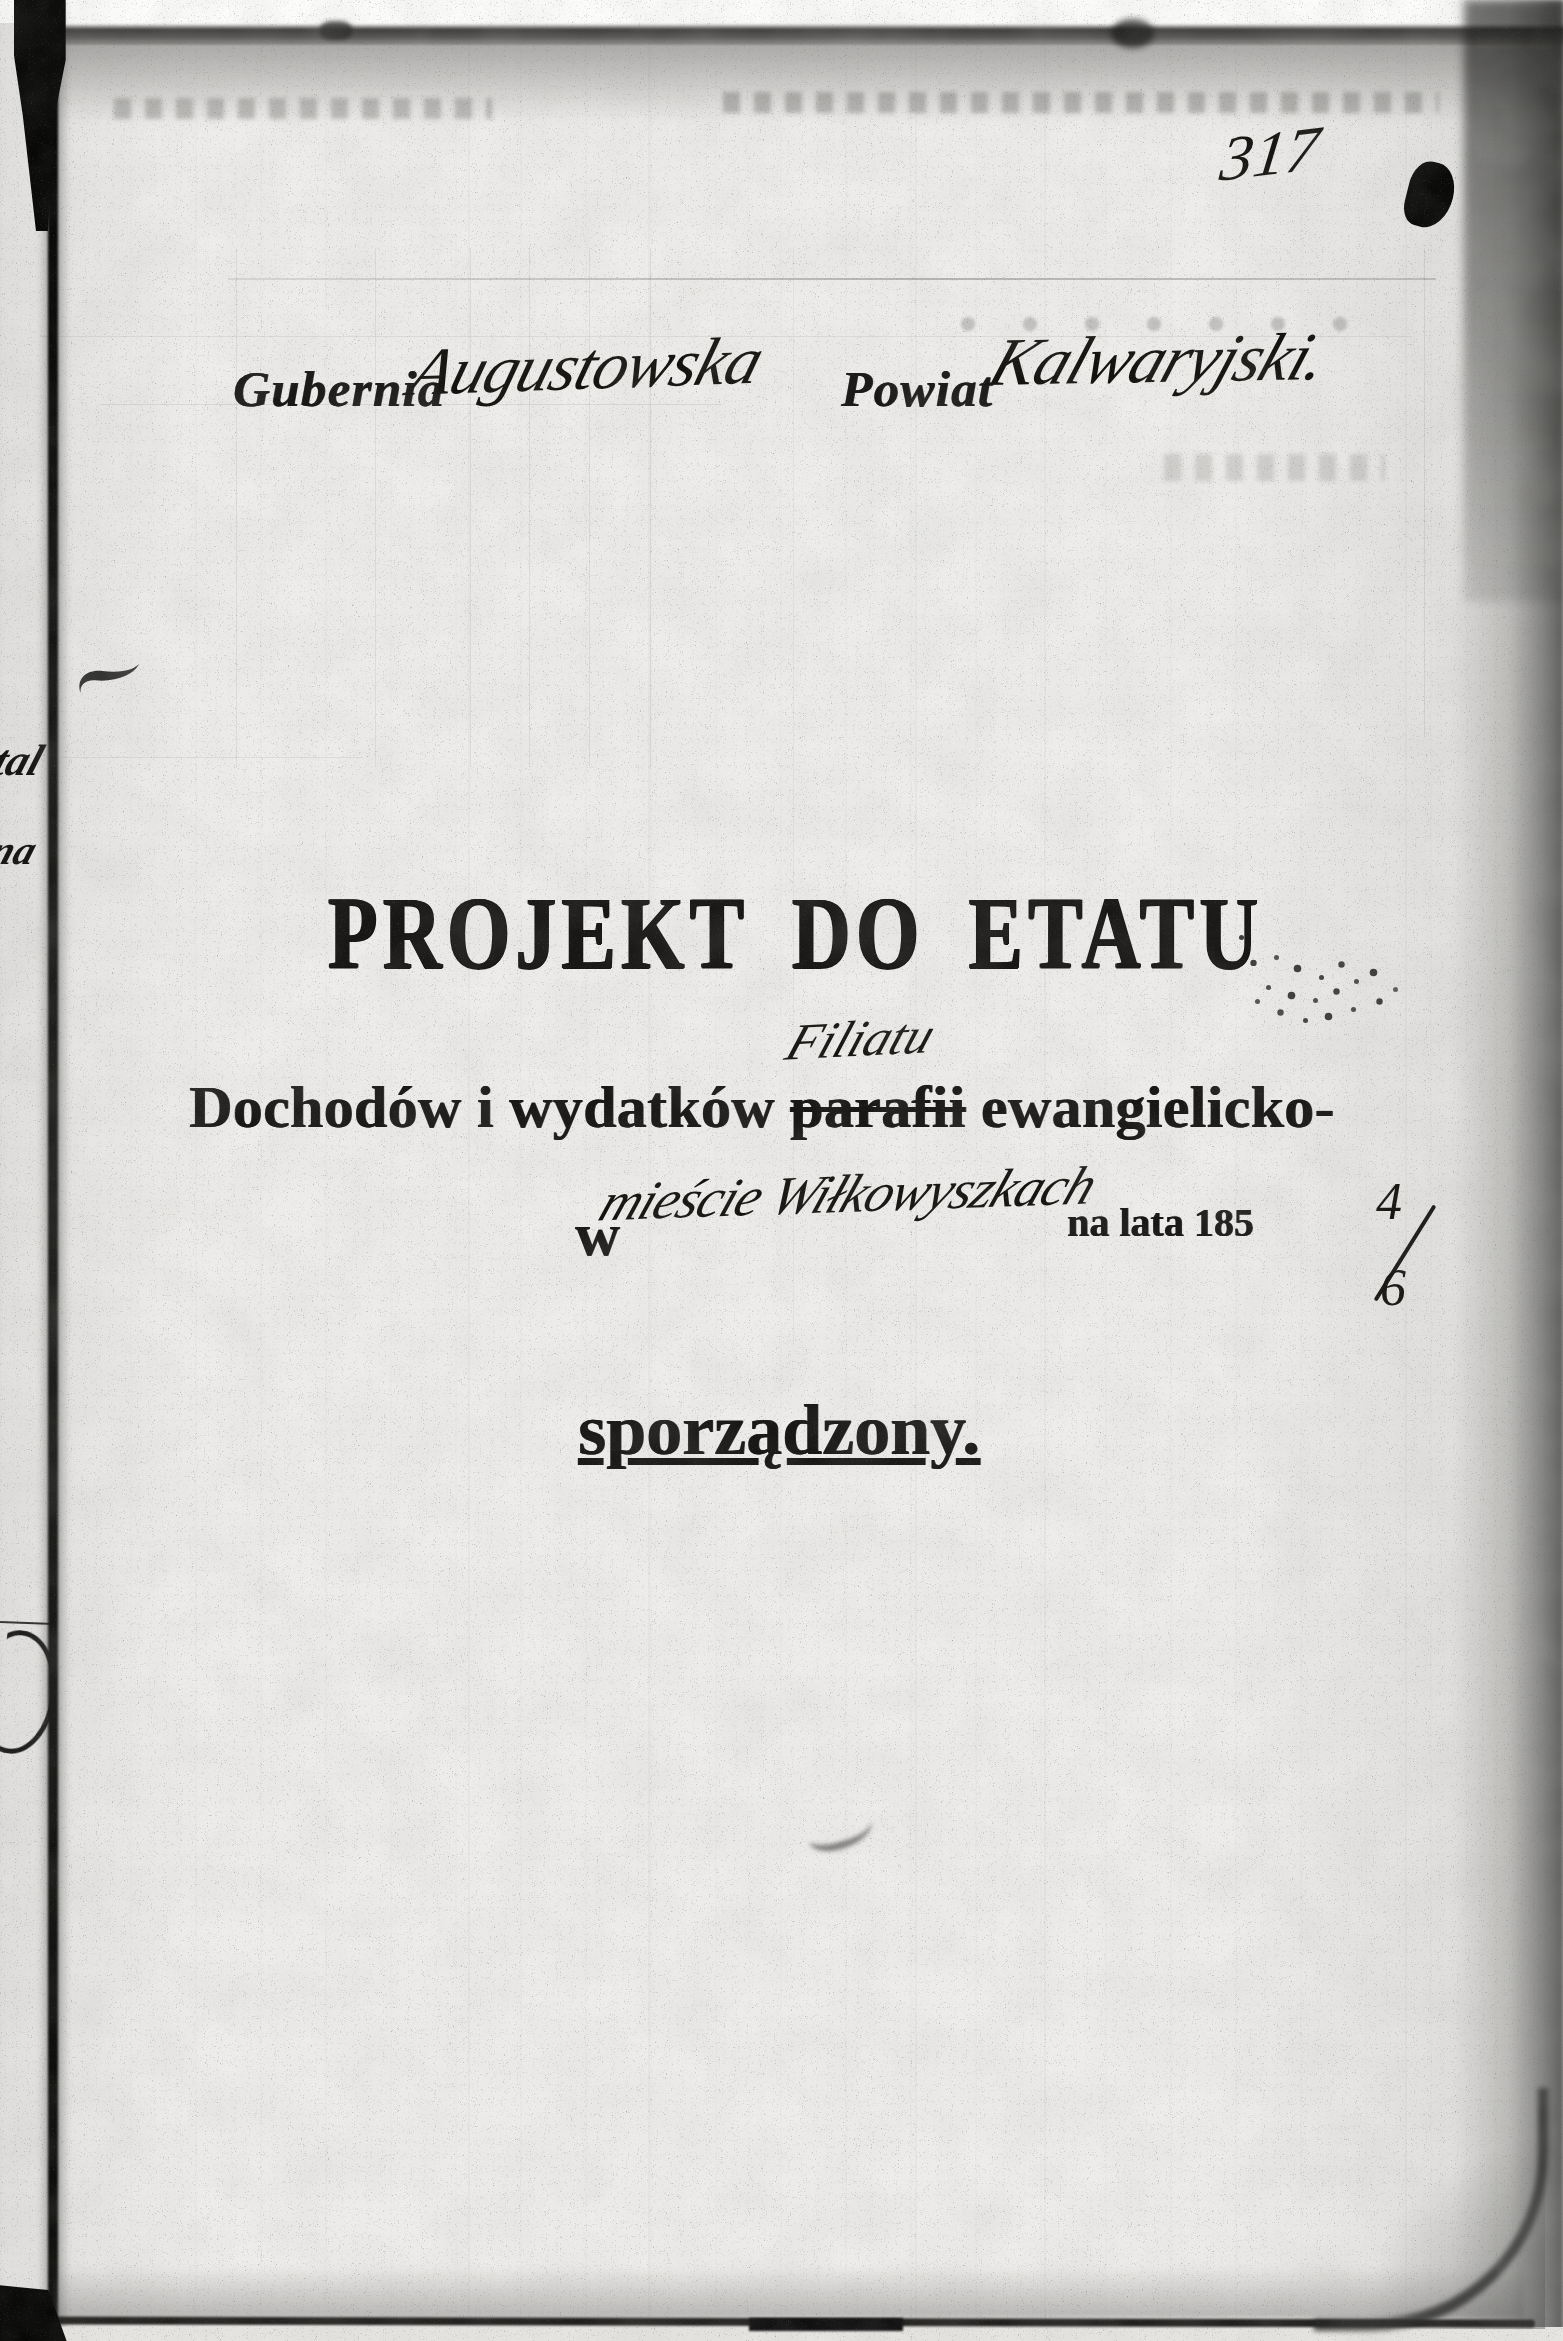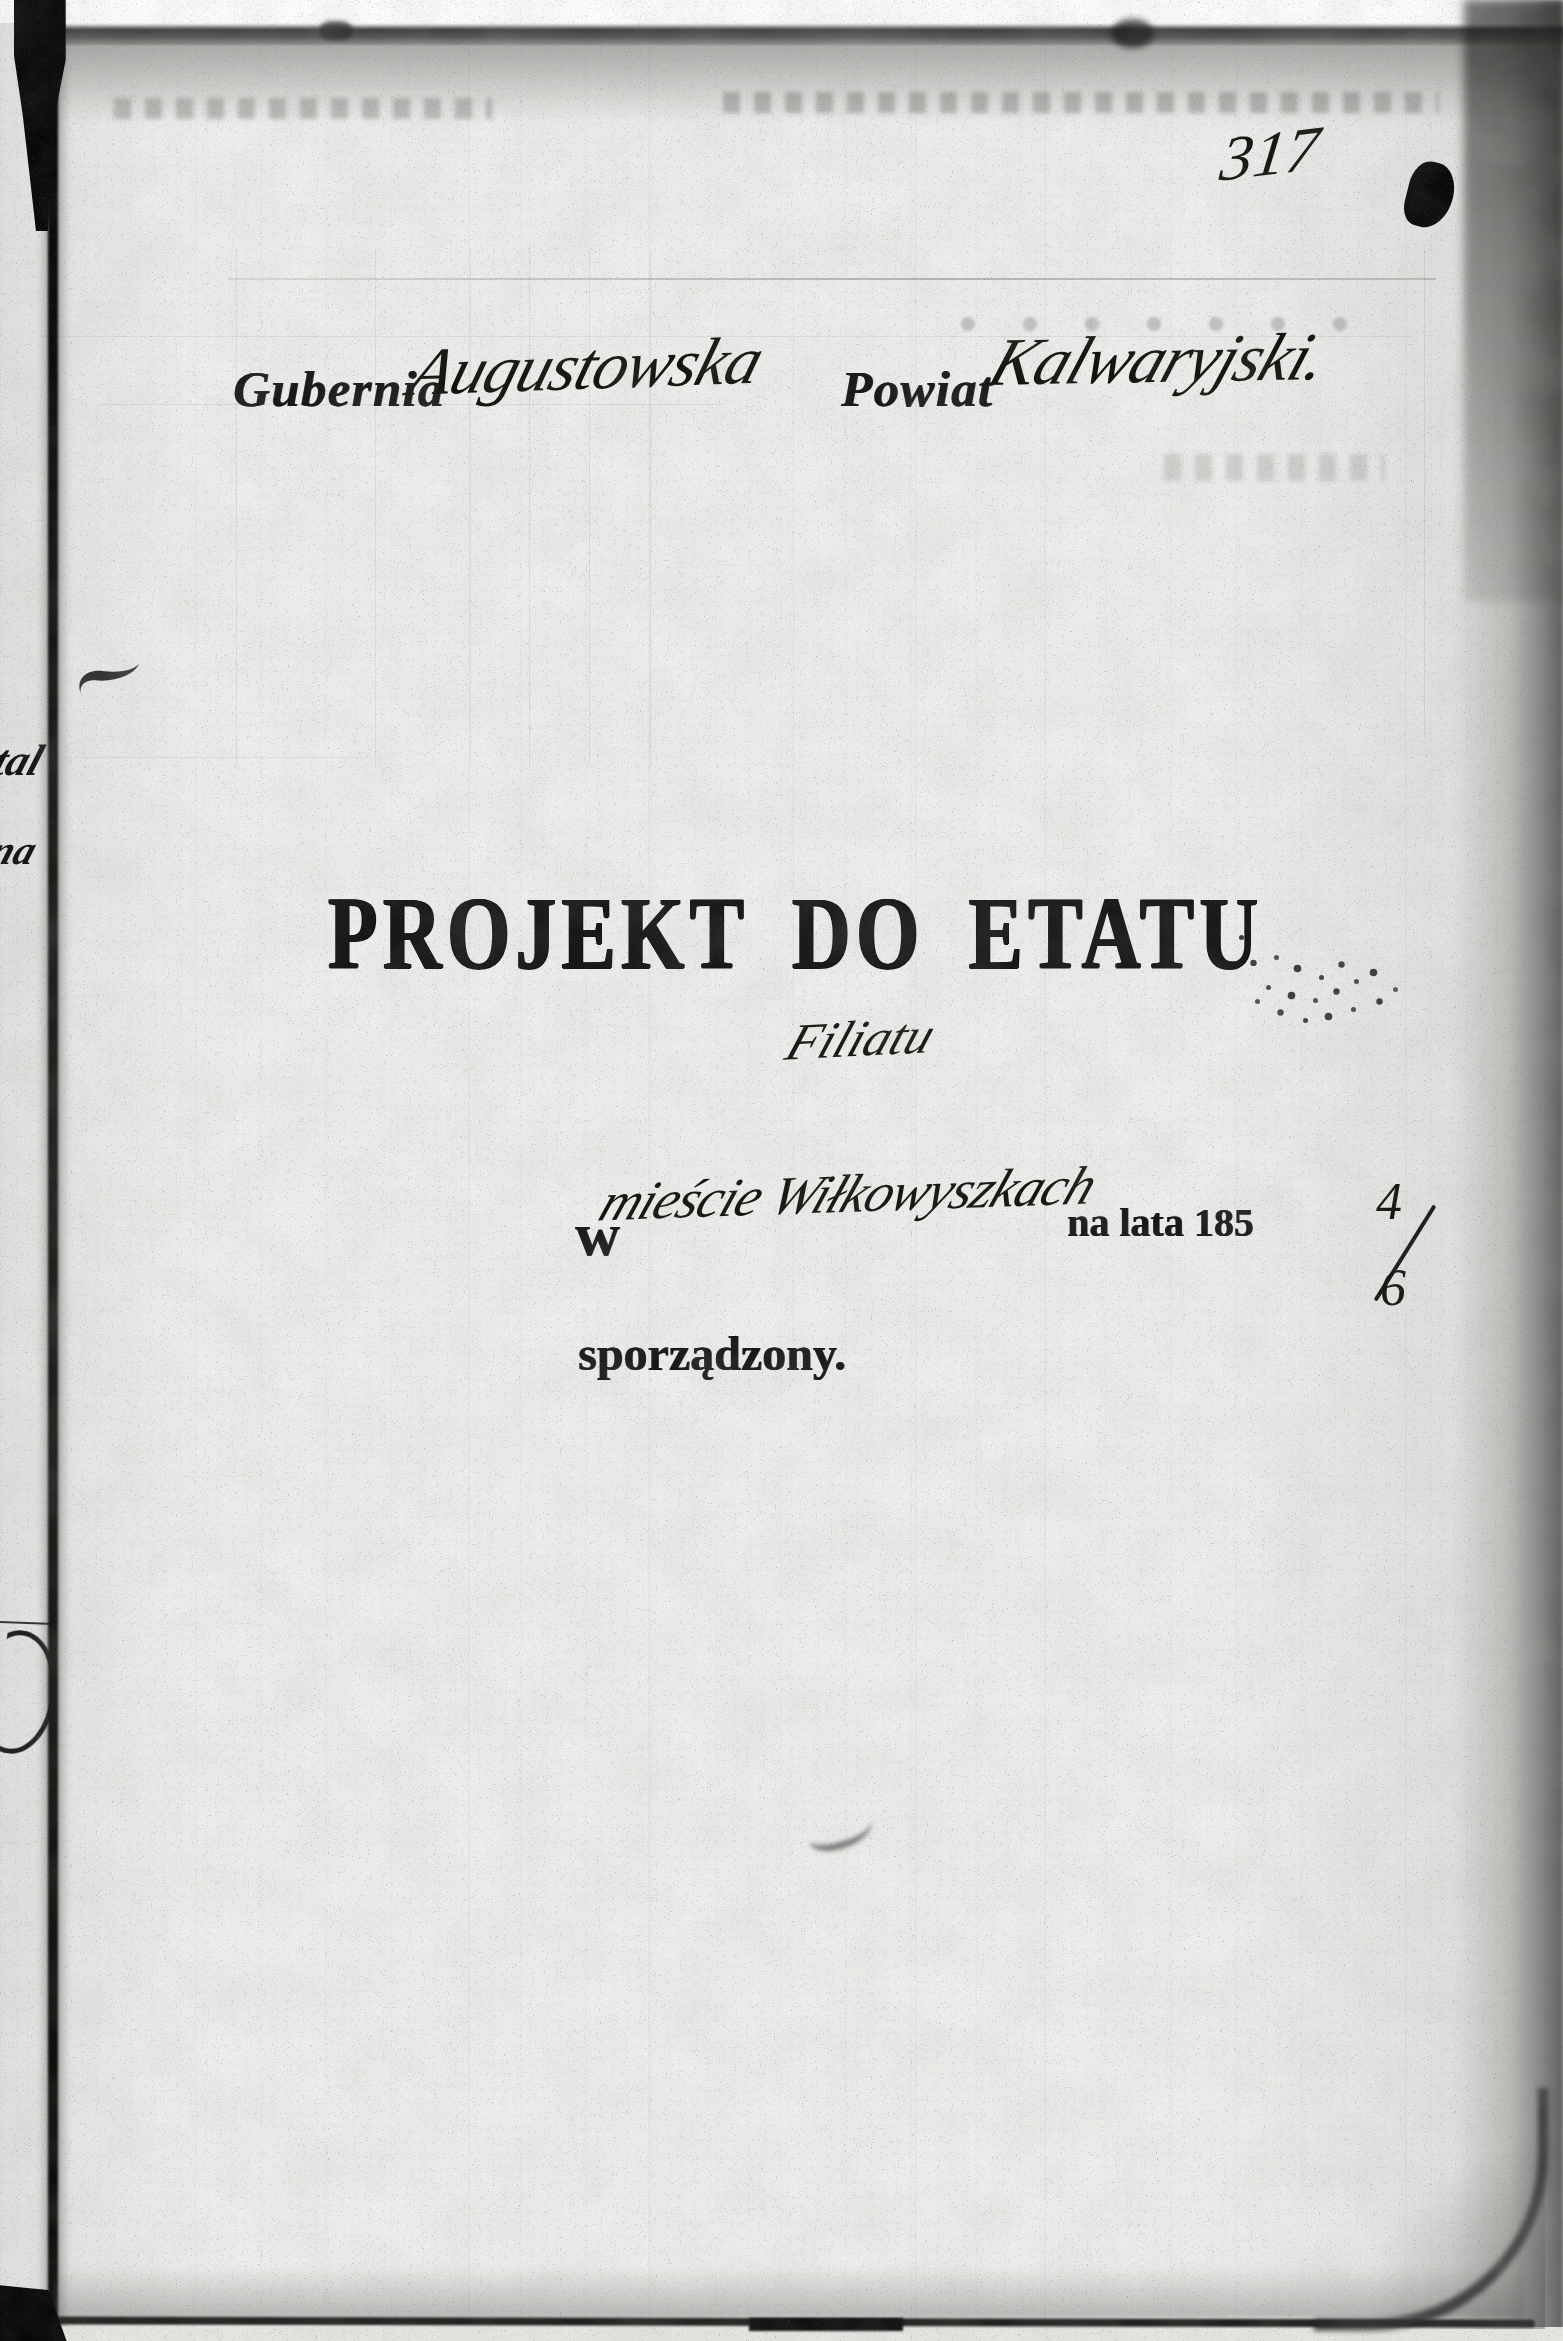--- a/index.html
+++ b/index.html
@@ -111,21 +111,21 @@
   .insert{left:790px;top:1013px;font-size:52px;transform:skewX(-22deg) rotate(-3deg);}
   .line2-lead{left:132px;top:1203px;font-size:62px;}
   .line2-w{left:575px;top:1203px;font-size:62px;}
   .place{left:606px;top:1166px;font-size:55px;transform:skewX(-22deg) rotate(-2deg);letter-spacing:-1.3px;}
   .line2-tail{left:1067px;top:1203px;font-size:40px;}
   .frac{left:1356px;top:1176px;width:94px;height:171px;}
   .frac .num{position:absolute;left:20px;top:0;font-size:52px;}
   .frac .den{position:absolute;left:24px;top:86px;font-size:52px;}
   .frac .slash{position:absolute;left:-6.7px;top:75px;width:112px;height:4px;background:#161513;
     transform:rotate(-58deg);border-radius:2px;}
-  .line3{left:578px;top:1330px;font-size:48px;}
+  .line3{left:578px;top:1394px;font-size:72px;text-decoration:underline;}
 
   .frag{color:#121110;font-weight:600;}
   .frag-tal{left:-5.4px;top:739px;font-size:44px;transform:skewX(-18deg);}
   .frag-na{left:-8px;top:830px;font-size:41px;transform:skewX(-18deg);}
 
   .noise{position:absolute;inset:0;pointer-events:none;}
 </style>
 </head>
 <body>
 
@@ -161,20 +161,21 @@
   <div class="abs hand pagenum">317</div>
   <div class="abs blot"></div>
 
   <div class="abs printed label gubernia">Gubernia</div>
   <div class="abs hand gubernia-val">Augustowska</div>
   <div class="abs printed label powiat">Powiat</div>
   <div class="abs hand powiat-val">Kalwaryjski.</div>
 
   <div class="abs printed title">PROJEKT DO ETATU</div>
 
+  <div class="abs printed line1"><span>Dochodów i wydatków</span> <span class="struck">parafii</span> <span>ewangielicko-</span></div>
   <div class="abs hand insert">Filiatu</div>
 
   <div class="abs printed line2-w">w</div>
   <div class="abs hand place">mieście Wiłkowyszkach</div>
   <div class="abs printed line2-tail">na lata 185</div>
   <div class="abs frac">
     <span class="hand num">4</span>
     <span class="slash"></span>
     <span class="hand den">6</span>
   </div>

